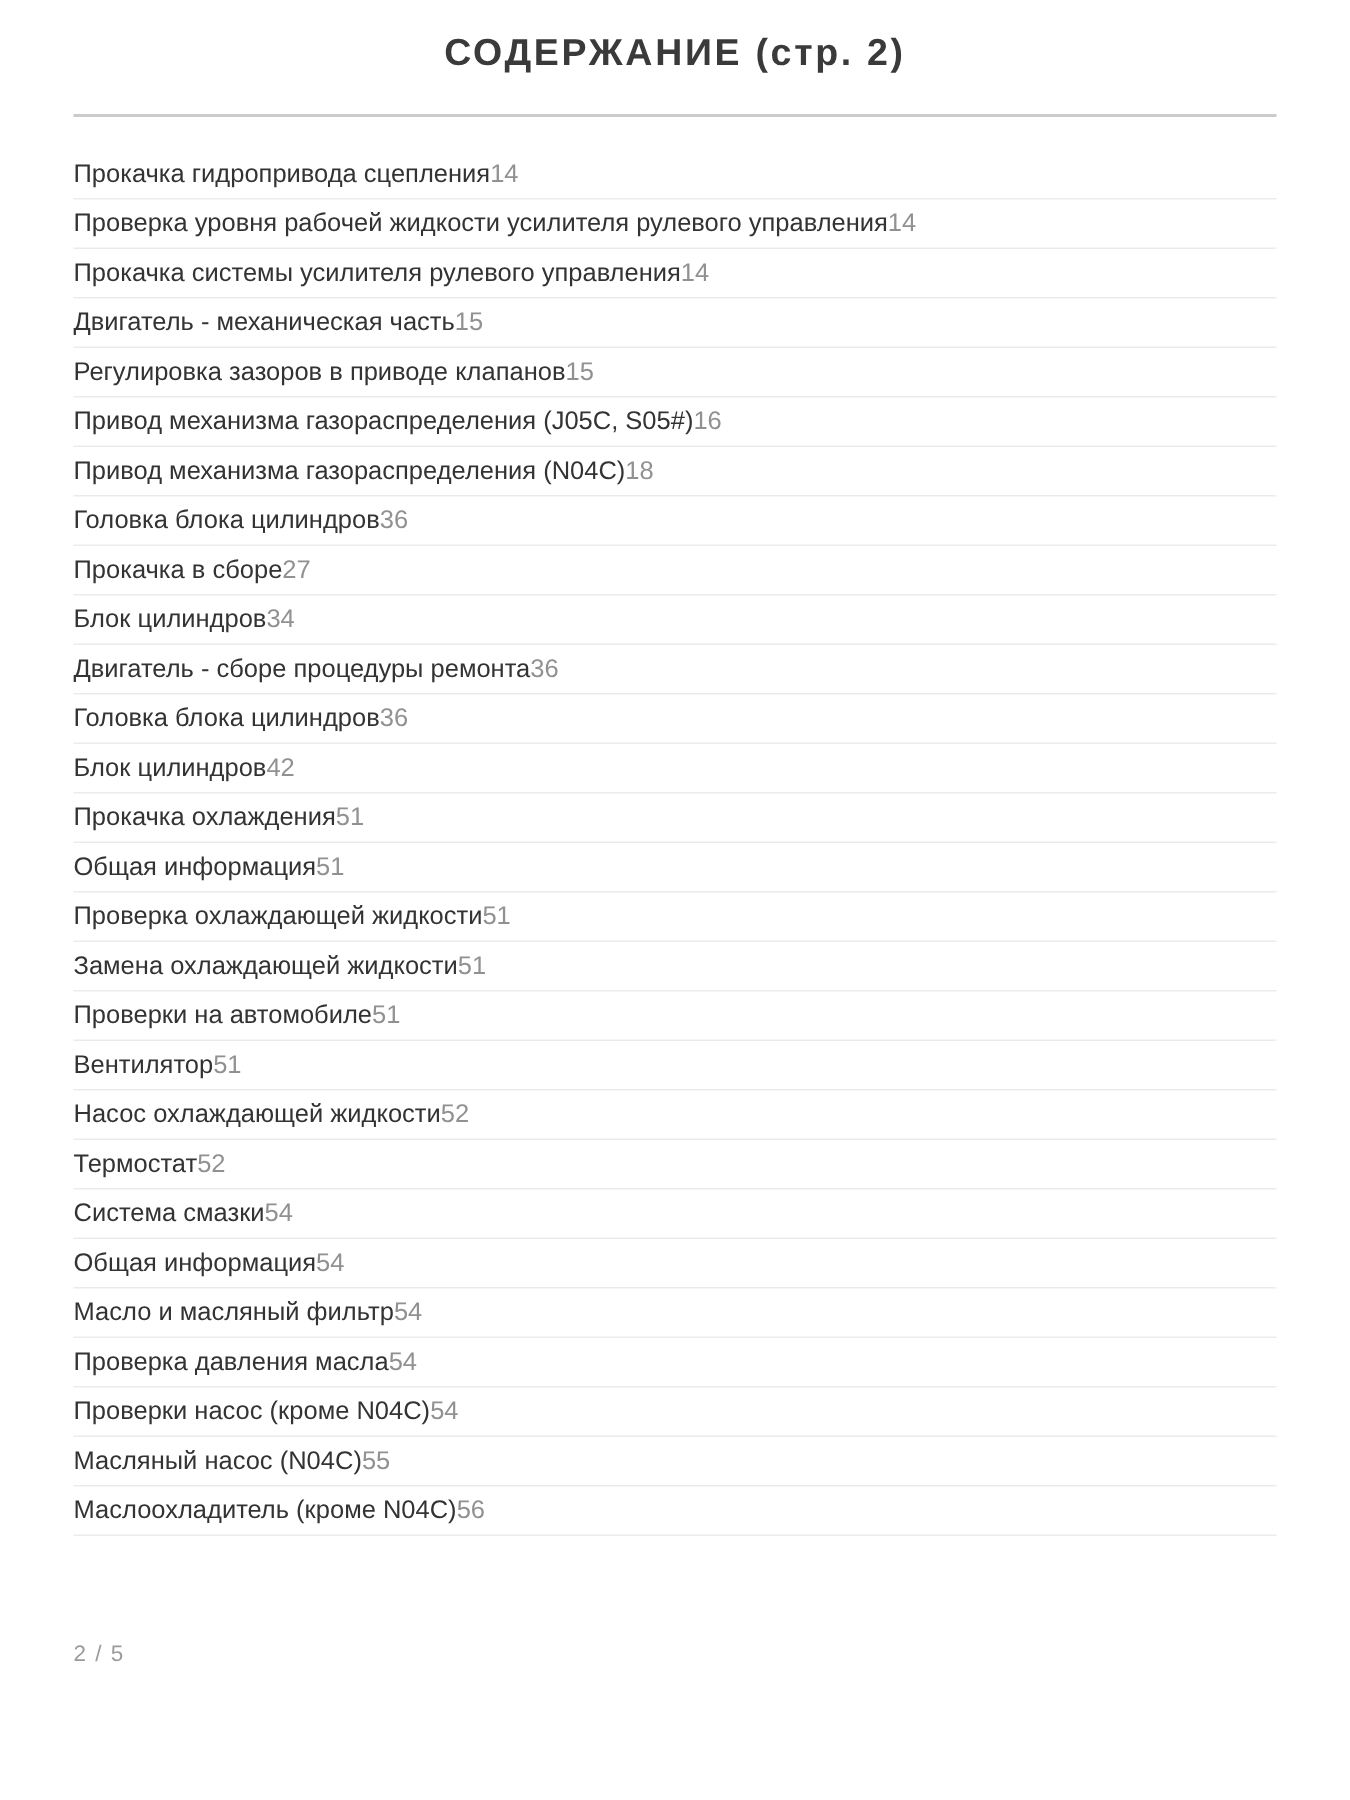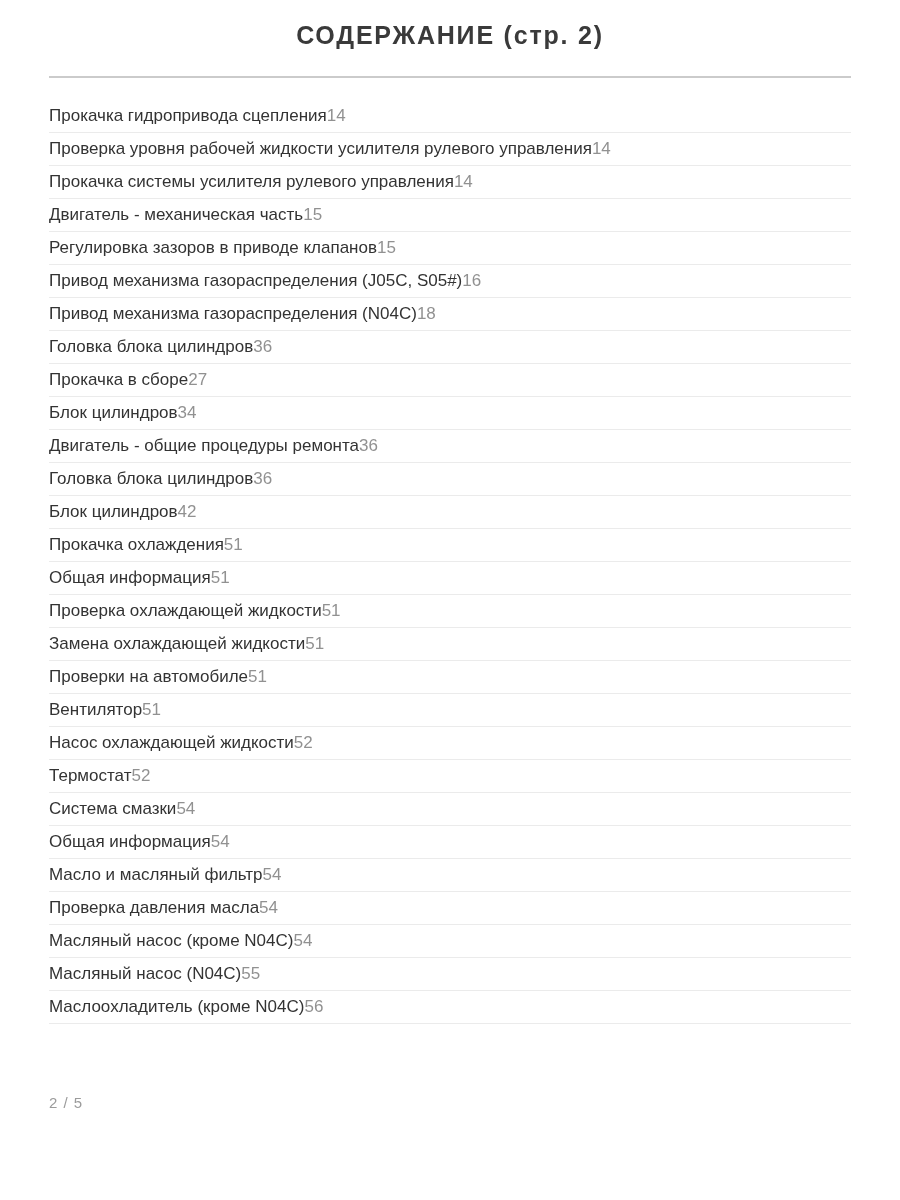--- a/index.html
+++ b/index.html
@@ -105,21 +105,21 @@
     <span class="toc-label">Прокачка в сборе</span>
     <span class="toc-page">27</span>
   </div>
 
   <div class="toc-row">
     <span class="toc-label">Блок цилиндров</span>
     <span class="toc-page">34</span>
   </div>
 
   <div class="toc-row">
-    <span class="toc-label">Двигатель - общие процедуры ремонта</span>
+    <span class="toc-label">Двигатель - сборе процедуры ремонта</span>
     <span class="toc-page">36</span>
   </div>
 
   <div class="toc-row">
     <span class="toc-label">Головка блока цилиндров</span>
     <span class="toc-page">36</span>
   </div>
 
   <div class="toc-row">
     <span class="toc-label">Блок цилиндров</span>
@@ -180,21 +180,21 @@
     <span class="toc-label">Масло и масляный фильтр</span>
     <span class="toc-page">54</span>
   </div>
 
   <div class="toc-row">
     <span class="toc-label">Проверка давления масла</span>
     <span class="toc-page">54</span>
   </div>
 
   <div class="toc-row">
-    <span class="toc-label">Масляный насос (кроме N04C)</span>
+    <span class="toc-label">Проверки насос (кроме N04C)</span>
     <span class="toc-page">54</span>
   </div>
 
   <div class="toc-row">
     <span class="toc-label">Масляный насос (N04C)</span>
     <span class="toc-page">55</span>
   </div>
 
   <div class="toc-row">
     <span class="toc-label">Маслоохладитель (кроме N04C)</span>

